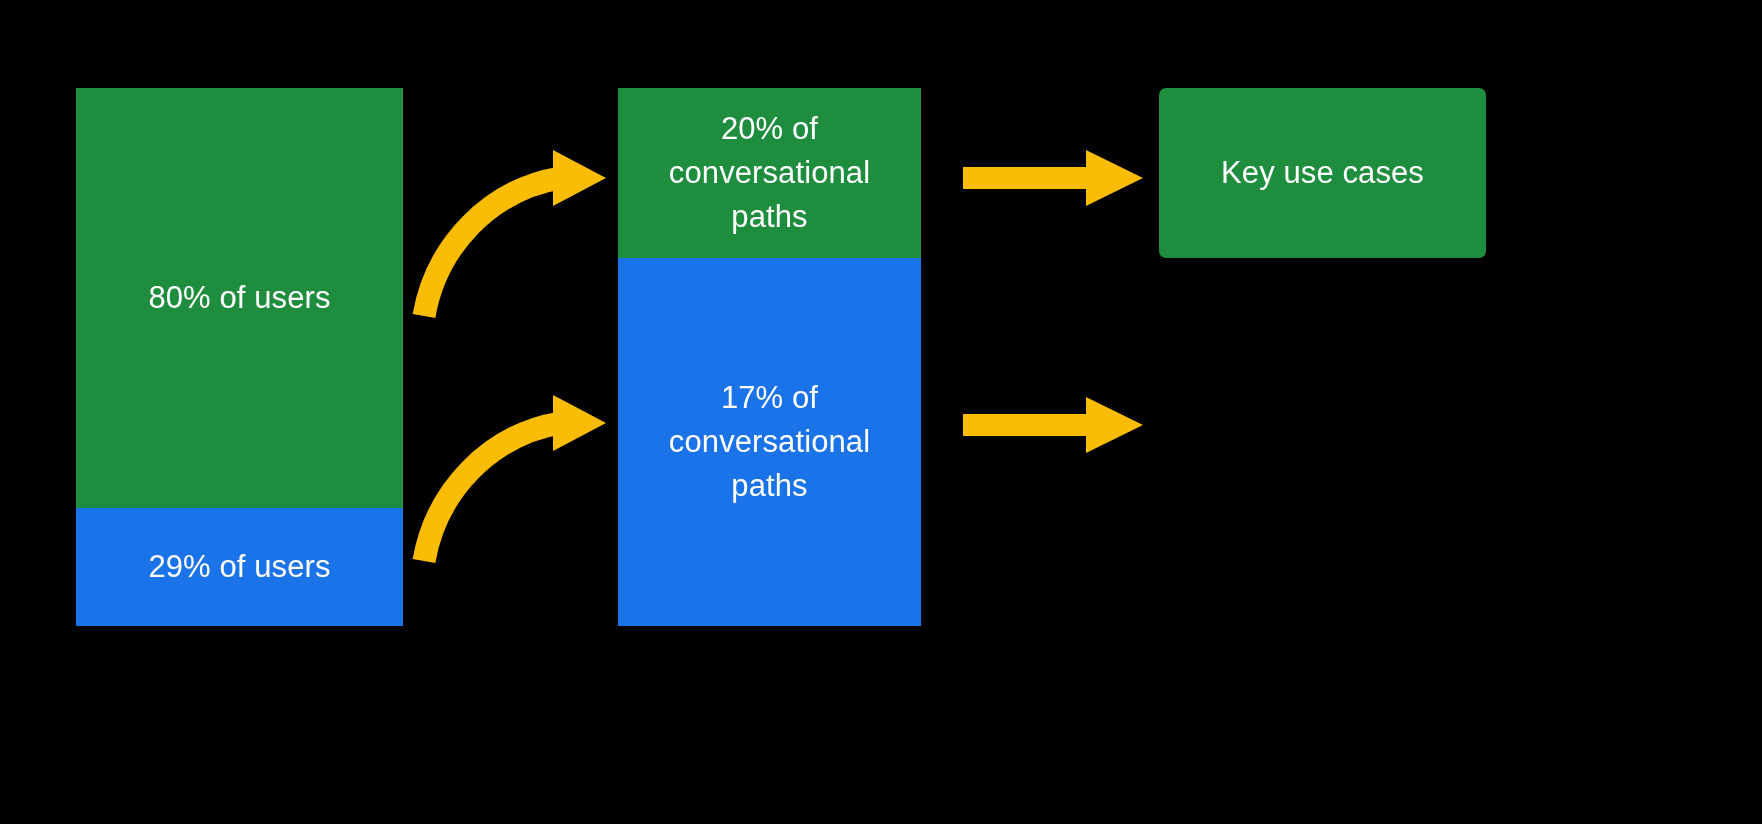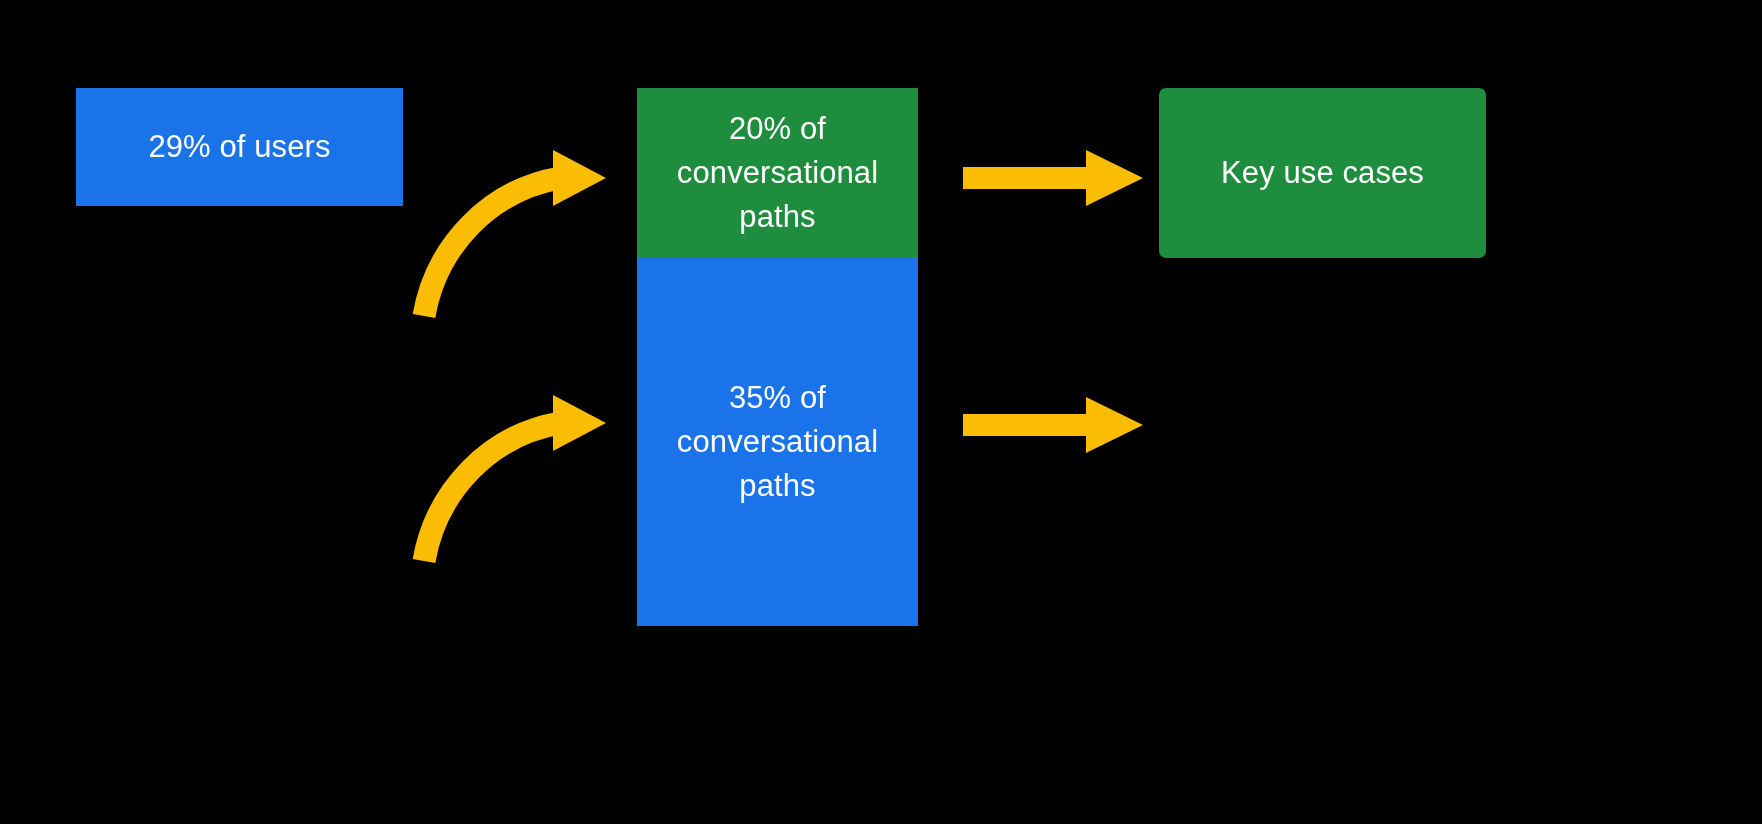--- a/index.html
+++ b/index.html
@@ -49,23 +49,22 @@
     width: 327px;
     height: 538px;
   }
   #col-users .seg-green { height: 420px; }
   #col-users .seg-blue  { height: 118px; }
 
   
   #col-paths {
     left: 618px;
     top: 88px;
-    width: 281px;
+    width: 303px;
     height: 538px;
-    margin-left: 19px;
   }
   #col-paths .seg-green { height: 170px; }
   #col-paths .seg-blue  { height: 368px; }
 
   
   #col-cases {
     left: 1159px;
     top: 88px;
     width: 327px;
     height: 544px;
@@ -80,33 +79,36 @@
     height: 824px;
     pointer-events: none;
   }
 </style>
 </head>
 <body>
 
 <div class="stage">
 
   <div class="column" id="col-users">
+    <div class="seg seg-green" style="background:#1E8E3E;">
+      <span class="seg-label">80% of users</span>
+    </div>
     <div class="seg seg-blue" style="background:#1A73E8;">
       <span class="seg-label">29% of users</span>
     </div>
   </div>
 
   <div class="column" id="col-paths">
     <div class="seg seg-green" style="background:#1E8E3E;">
       <span class="seg-label">20% of
 conversational
 paths</span>
     </div>
     <div class="seg seg-blue" style="background:#1A73E8;">
-      <span class="seg-label">35% of
+      <span class="seg-label">17% of
 conversational
 paths</span>
     </div>
   </div>
 
   <div class="column" id="col-cases">
     <div class="seg seg-green" style="background:#1E8E3E;border-radius:7px;">
       <span class="seg-label">Key use cases</span>
     </div>
   </div>

